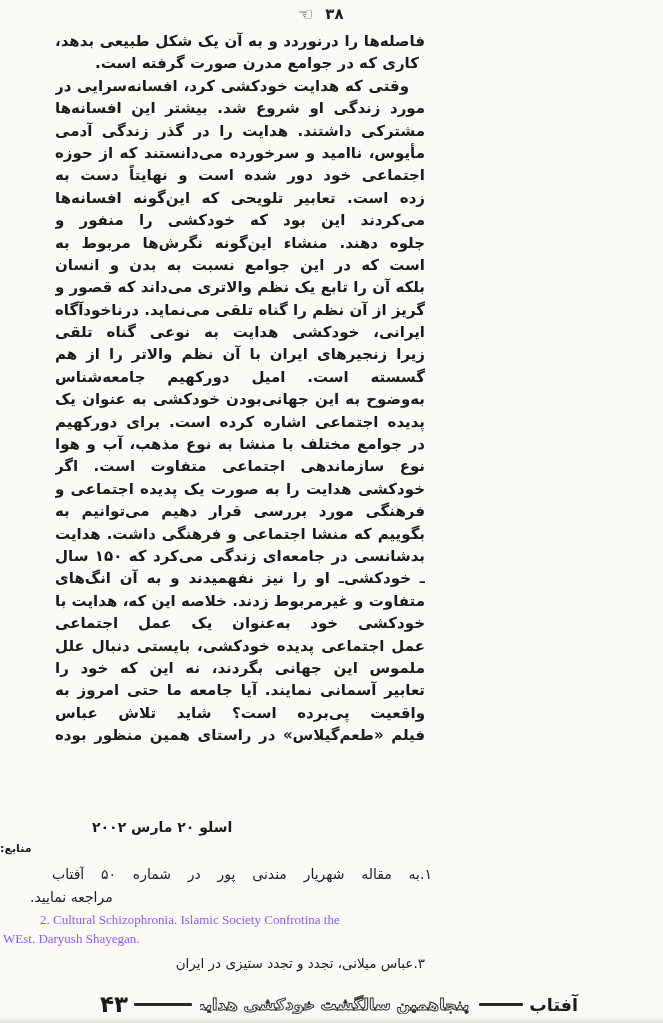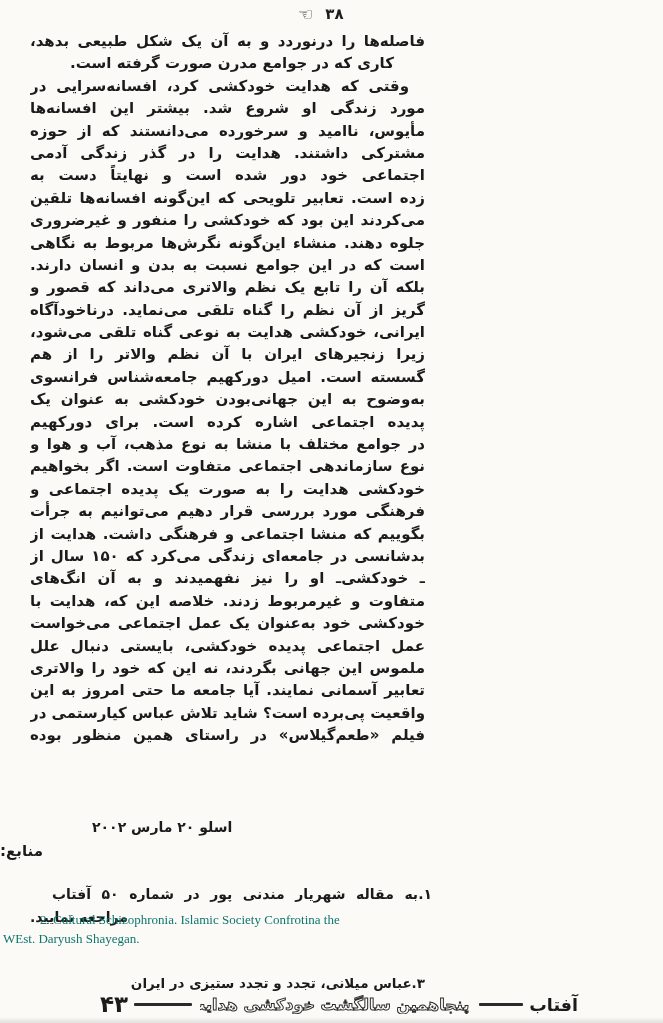--- a/index.html
+++ b/index.html
@@ -19,36 +19,37 @@
   .pointer{font-size:17px;color:#222;}
   .folio-top{font-size:15px;font-weight:bold;letter-spacing:1px;}
 
   
   .column{position:absolute;left:30px;top:30px;width:395px;}
   .body-line{
     direction:rtl;unicode-bidi:plaintext;
     text-align:justify;text-align-last:justify;
     font-size:15px;font-weight:600;line-height:22.4px;height:22.4px;
     overflow:hidden;
+    margin-left:25px;
   }
   .body-line.para-end{text-align:center;text-align-last:left;padding-left:40px;}
   .body-line.para-start{padding-right:16px;}
 
   
   .dateline{position:absolute;left:92px;top:819px;direction:rtl;
     font-size:14px;font-weight:600;}
 
   
   .sources-heading{position:absolute;left:0;top:842px;width:300px;direction:rtl;
-    text-align:left;font-size:15px;font-weight:bold;}
-  .fn{position:absolute;direction:rtl;font-size:14px;font-weight:700;margin-top:20px;}
+    text-align:left;font-size:11px;font-weight:bold;}
+  .fn{position:absolute;direction:rtl;font-size:14px;font-weight:400;}
   .fn1a{left:30px;top:866px;width:402px;text-align:justify;text-align-last:justify;padding-left:22px;box-sizing:border-box;}
   .fn1b{left:30px;top:889px;width:395px;text-align:left;}
   .fn-en{position:absolute;direction:ltr;font-family:"Liberation Serif","DejaVu Serif",serif;
-    font-size:13px;color:#0f766e;}
+    font-size:13px;color:#8b5cf6;}
   .fn2a{left:40px;top:912px;width:360px;}
   .fn2b{left:3px;top:931px;width:300px;}
   .fn3{left:30px;top:955px;width:395px;text-align:right;padding-left:80px;box-sizing:border-box;font-size:13.5px;}
 
   
   .page-footer{position:absolute;top:993px;left:100px;width:478px;
     display:flex;direction:ltr;align-items:center;justify-content:center;}
   .rule{background:#2a2a2a;height:3px;border-radius:1px;}
   .rule-a{width:58px;margin:0 8px 0 6px;}
   .rule-b{width:44px;margin:0 6px 0 10px;}
@@ -68,22 +69,22 @@
   <div class="page-header">
     <span class="pointer">☜</span>
     <span class="folio-top">۳۸</span>
   </div>
 
   <div class="column" lang="fa">
     <div class="body-line">فاصله‌ها را درنوردد و به آن یک شکل طبیعی بدهد،</div>
     <div class="body-line para-end">کاری که در جوامع مدرن صورت گرفته است.</div>
     <div class="body-line para-start">وقتی که هدایت خودکشی کرد، افسانه‌سرایی در</div>
     <div class="body-line">مورد زندگی او شروع شد. بیشتر این افسانه‌ها آبشخور</div>
+    <div class="body-line">مشترکی داشتند. هدایت را در گذر زندگی آدمی</div>
     <div class="body-line">مأیوس، ناامید و سرخورده می‌دانستند که از حوزه</div>
-    <div class="body-line">مشترکی داشتند. هدایت را در گذر زندگی آدمی</div>
     <div class="body-line">اجتماعی خود دور شده است و نهایتاً دست به خودکشی</div>
     <div class="body-line">زده است. تعابیر تلویحی که این‌گونه افسانه‌ها تلقین</div>
     <div class="body-line">می‌کردند این بود که خودکشی را منفور و غیرضروری</div>
     <div class="body-line">جلوه دهند. منشاء این‌گونه نگرش‌ها مربوط به نگاهی</div>
     <div class="body-line">است که در این جوامع نسبت به بدن و انسان دارند.</div>
     <div class="body-line">بلکه آن را تابع یک نظم والاتری می‌داند که قصور و</div>
     <div class="body-line">گریز از آن نظم را گناه تلقی می‌نماید. درناخودآگاه</div>
     <div class="body-line">ایرانی، خودکشی هدایت به نوعی گناه تلقی می‌شود،</div>
     <div class="body-line">زیرا زنجیرهای ایران با آن نظم والاتر را از هم</div>
     <div class="body-line">گسسته است. امیل دورکهیم جامعه‌شناس فرانسوی</div>

